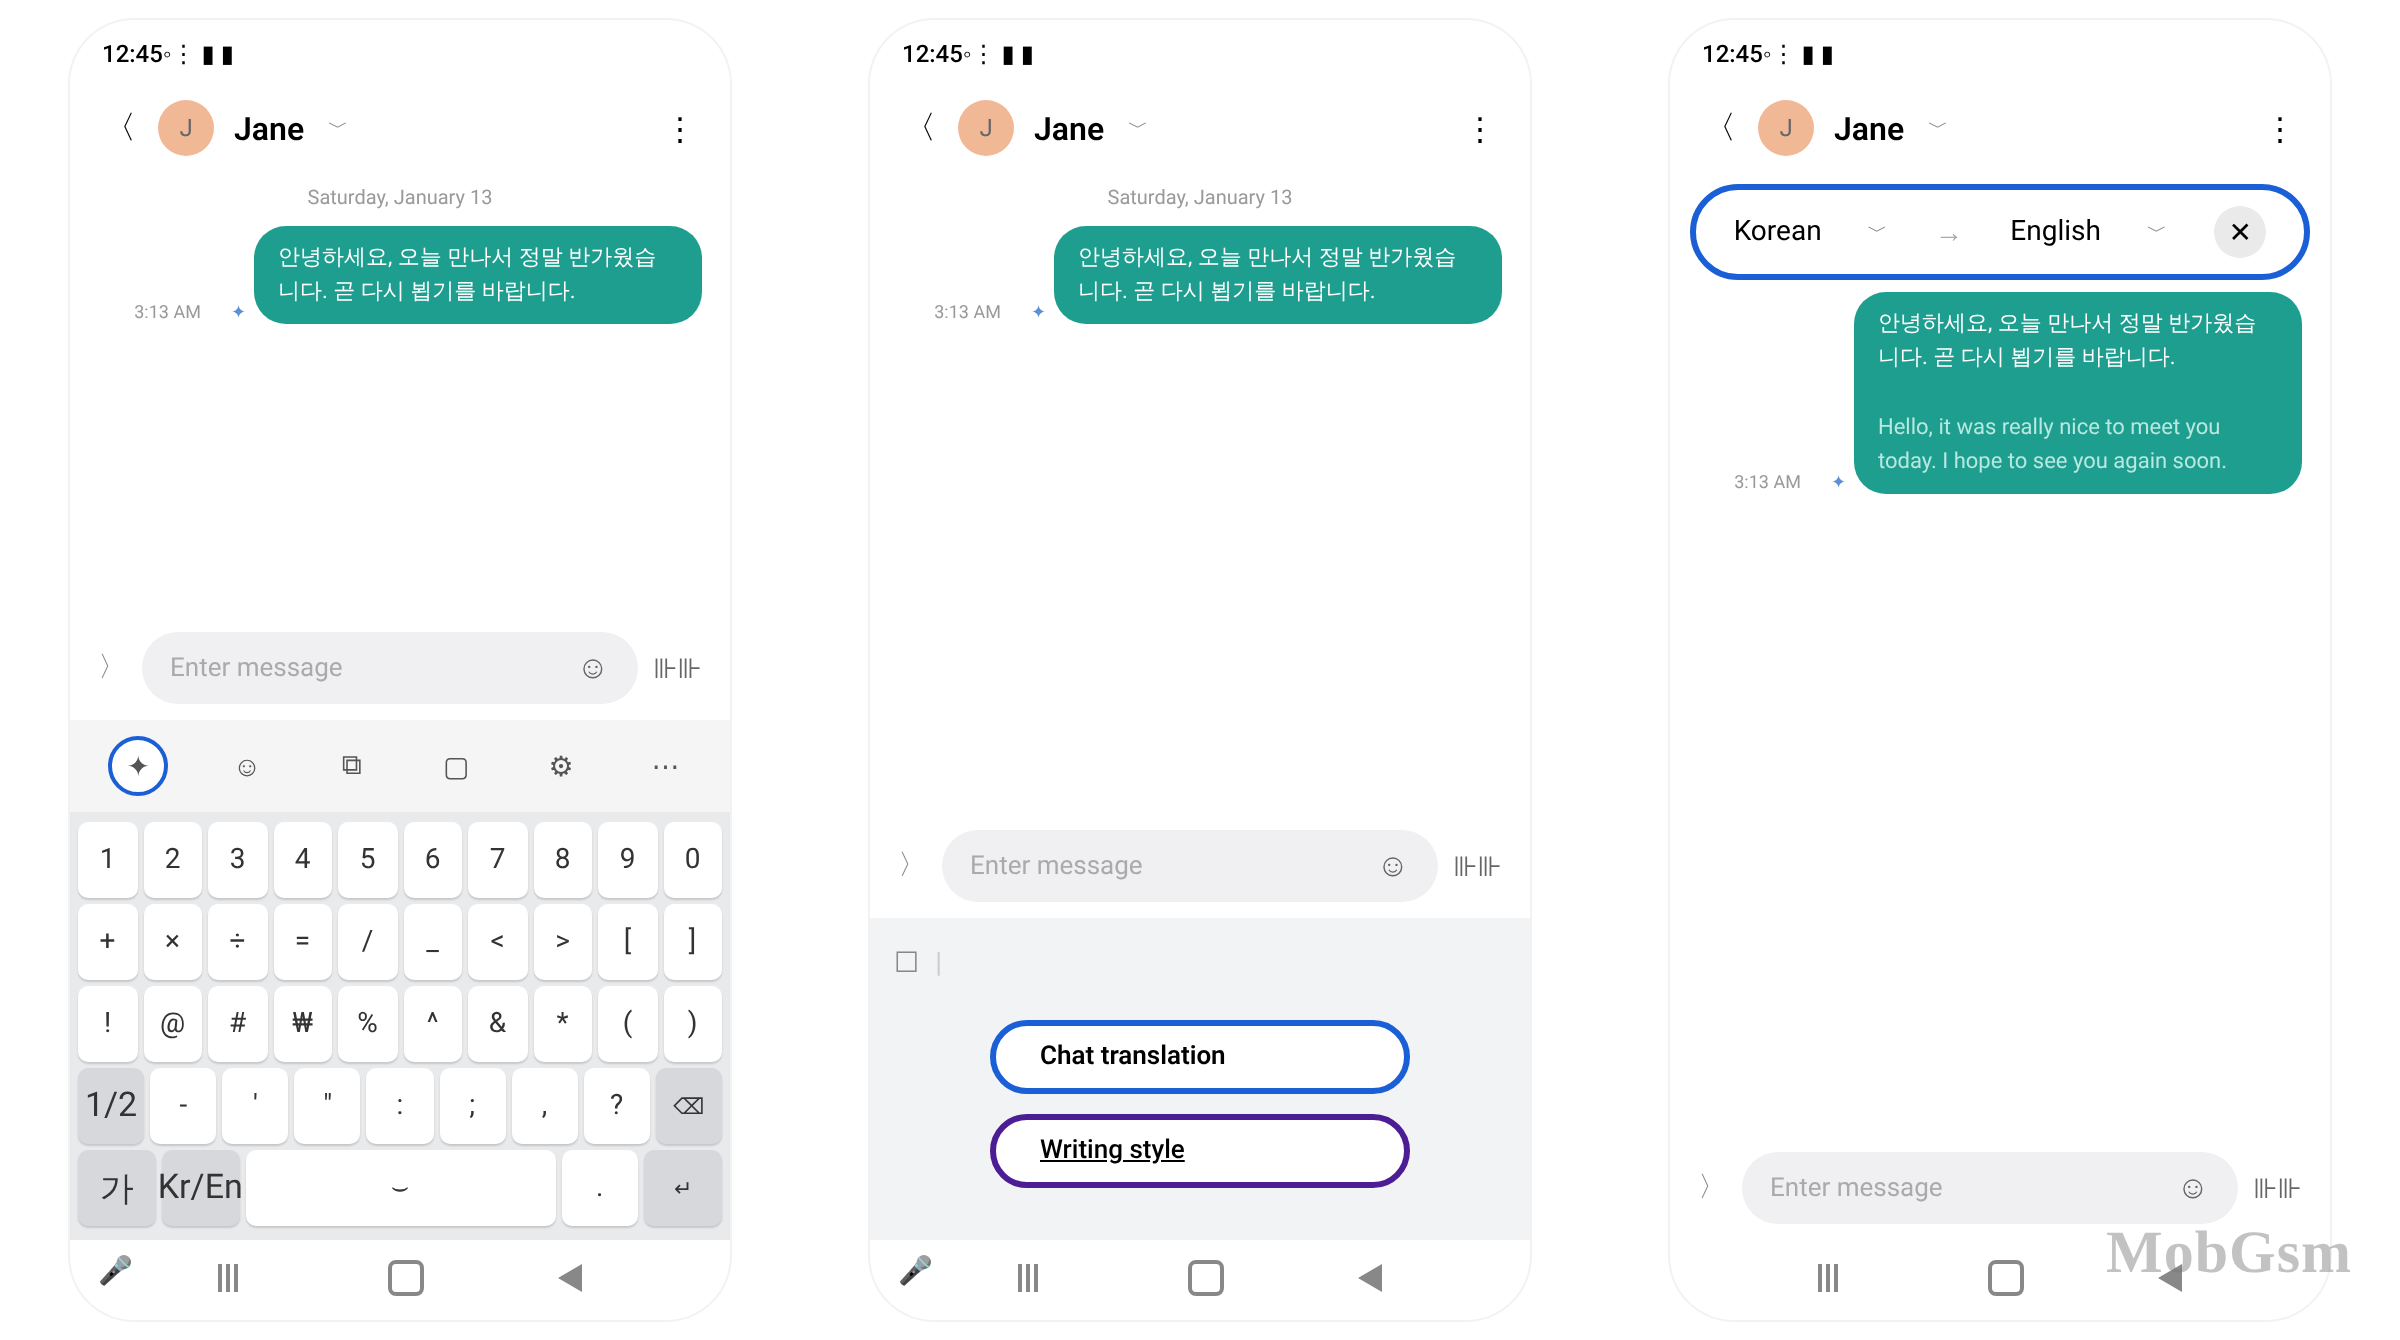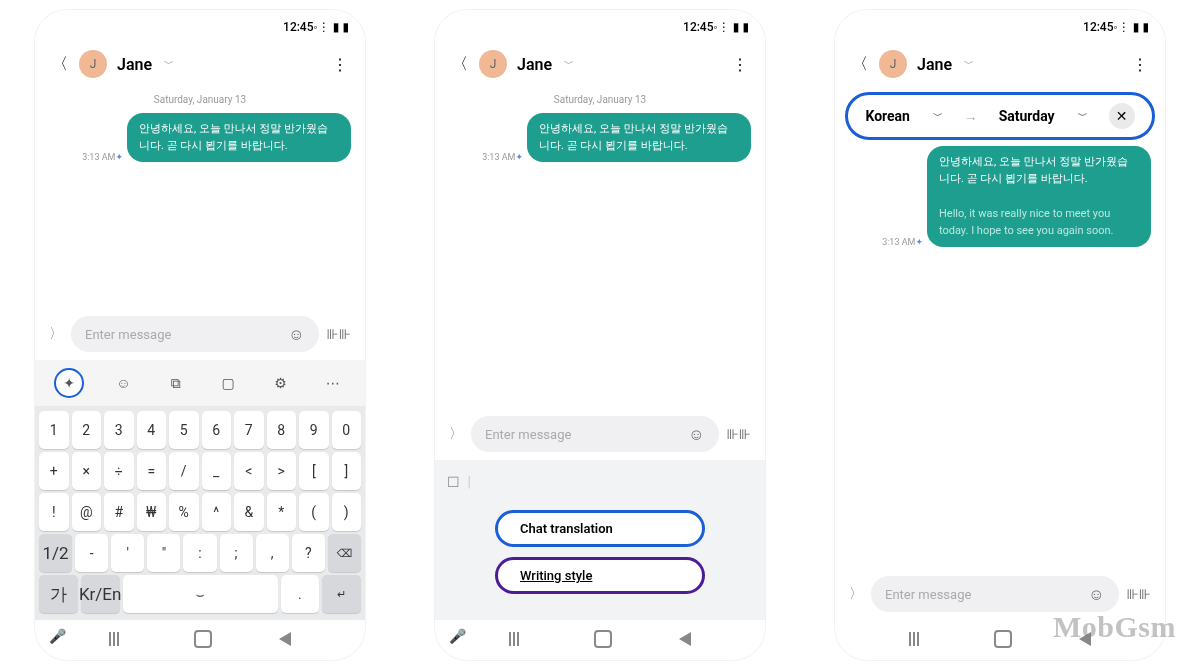--- a/index.html
+++ b/index.html
@@ -21,21 +21,21 @@
   border-radius: 32px;
   overflow: hidden;
   display: flex;
   flex-direction: column;
   box-shadow: 0 0 0 1px rgba(0,0,0,0.05);
   position: relative;
 }
 .status-bar {
   height: 26px;
   display: flex;
-  justify-content: flex-end;
+  justify-content: flex-start;
   align-items: center;
   padding: 4px 16px 0;
   font-size: 12px;
   font-weight: 500;
   color: #000;
 }
 .status-icons { display:flex; gap:3px; align-items:center; }
 .chat-header {
   display: flex;
   align-items: center;
@@ -47,21 +47,21 @@
   width: 28px; height: 28px; border-radius: 50%;
   background: #f0b894;
   display:flex; align-items:center; justify-content:center;
   color:#666; font-size:12px;
 }
 .contact-name { font-weight: 600; font-size: 16px; }
 .chevron-down { font-size: 10px; color:#888; margin-left:2px; }
 .spacer { flex:1; }
 .date-label { text-align:center; font-size:10px; color:#999; margin:6px 0; }
 .msg-row { display:flex; align-items:flex-end; justify-content:flex-end; padding:2px 14px; gap:4px; }
-.msg-time { font-size:9px; color:#999; display:flex; align-items:center; gap:0; }
+.msg-time { font-size:9px; color:#999; display:flex; align-items:center; gap:15px; }
 .sparkle-small { font-size:9px; color:#5d8fd6; }
 .bubble {
   background:#1e9e8f; color:#fff; border-radius:16px;
   padding:8px 12px; max-width:200px; font-size:11px; line-height:1.5;
 }
 .bubble .translation { color:#b8e8e0; margin-top:19px; }
 .chat-body { flex:1; overflow:hidden; }
 .input-bar {
   display:flex; align-items:center; gap:8px; padding:8px 14px;
 }
@@ -117,21 +117,21 @@
   background:#fff; min-width:160px; text-align:left;
 }
 .ai-option.primary { border:3px solid #1a5fd6; font-weight:600; }
 .ai-option.secondary { border:3px solid #4c1d95;text-decoration:underline; }
 
 .translate-bar {
   margin:4px 10px; background:#fff; border:3px solid #1a5fd6; border-radius:26px;
   display:flex; align-items:center; justify-content:space-around;
   padding:8px 10px; gap:6px;
 }
-.lang { font-weight:700; font-size:14px; display:flex; align-items:center; gap:21px; }
+.lang { font-weight:400; font-size:14px; display:flex; align-items:center; gap:21px; }
 .lang-arrow { color:#aaa; font-size:14px; }
 .close-circle {
   width:26px; height:26px; border-radius:50%; background:#eaeaea;
   display:flex; align-items:center; justify-content:center; font-size:14px;
 }
 .watermark {
   position:absolute; right:24px; bottom:26px; font-size:30px;
   font-family: Georgia, serif; color:rgba(120,120,120,0.45);
   font-weight:700; letter-spacing:0.5px; pointer-events:none;
 }
@@ -329,21 +329,21 @@
     <span class="spacer"></span>
     <span class="more-icon">⋮</span>
   </div>
   <div class="translate-bar">
     <span class="lang">
       <span>Korean</span>
         <span class="chevron-down">﹀</span>
     </span>
     <span class="lang-arrow">→</span>
     <span class="lang">
-      <span>Saturday</span>
+      <span>English</span>
         <span class="chevron-down">﹀</span>
     </span>
     <span class="close-circle">✕</span>
   </div>
   <div class="chat-body">
     <div class="msg-row">
       <span class="msg-time">
         <span>3:13 AM</span>
         <span class="sparkle-small">✦</span>
       </span>

